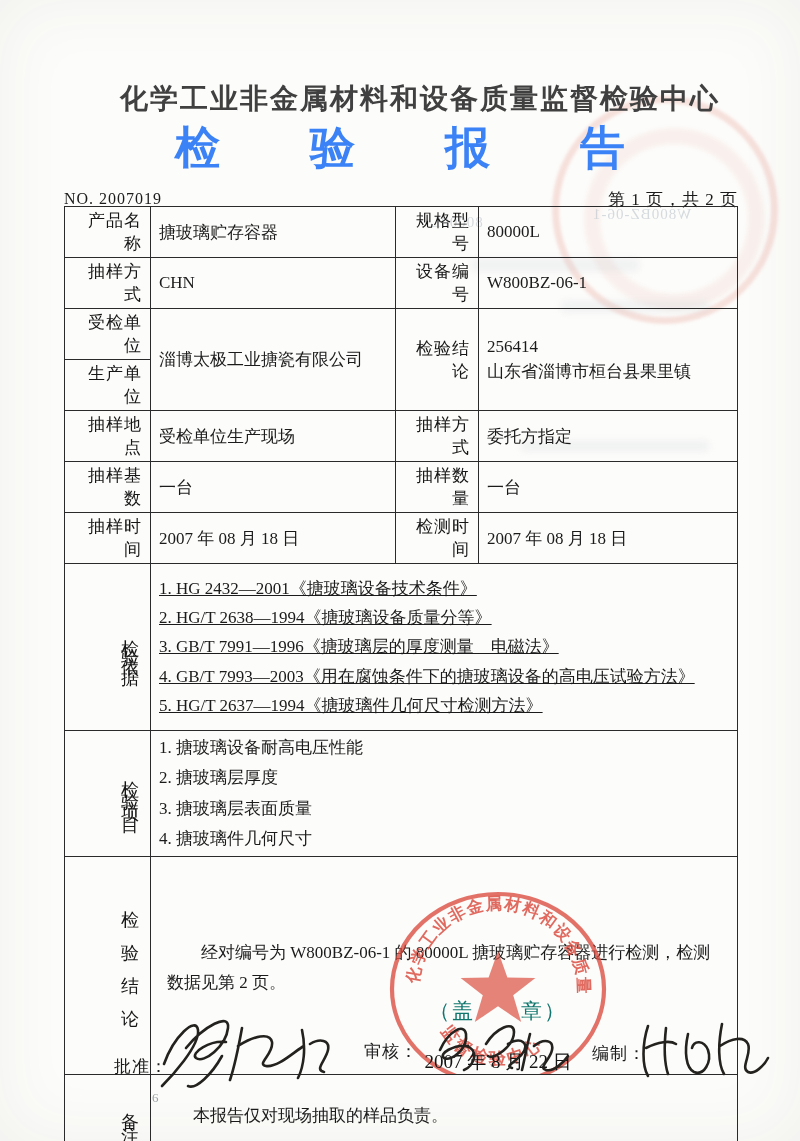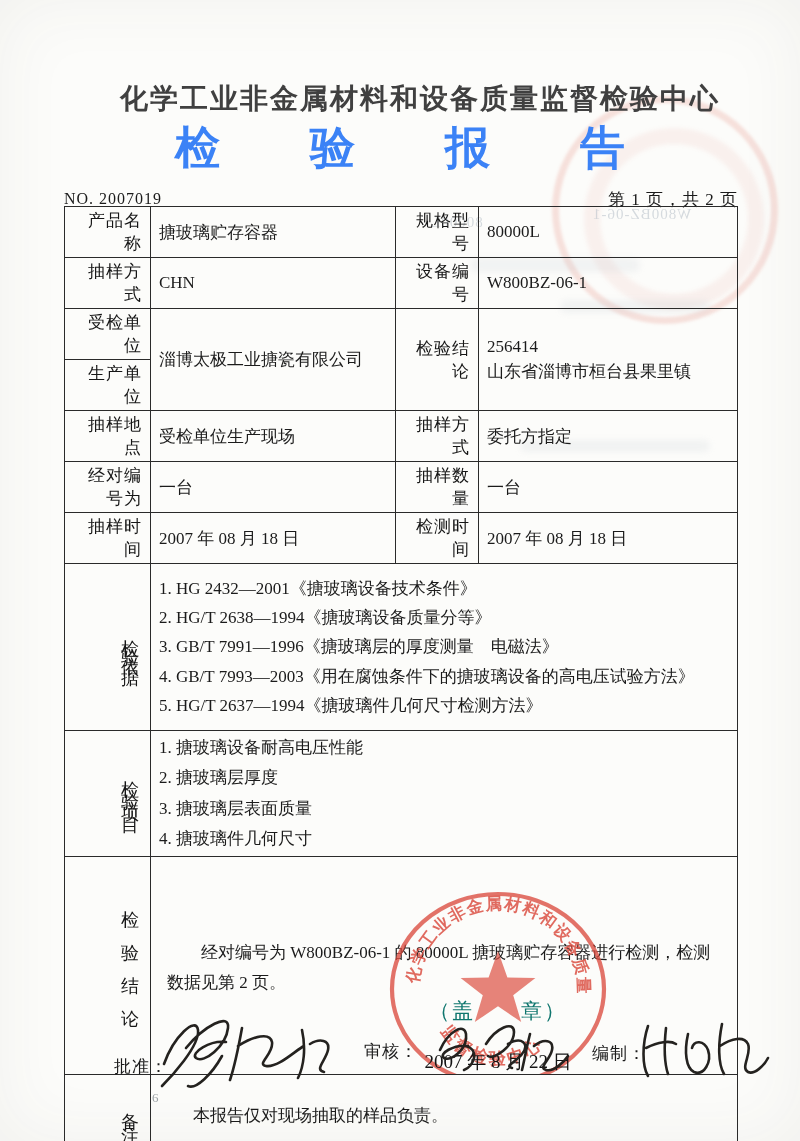--- a/index.html
+++ b/index.html
@@ -54,21 +54,21 @@
   .vlabel {
     display:inline-block; writing-mode:vertical-rl; text-orientation:upright;
     font-family:"Liberation Sans","DejaVu Sans",sans-serif;
     font-size:18px; color:#161616;
   }
   .vl-basis  { letter-spacing:0.55em; }
   .vl-items  { letter-spacing:0.70em; }
   .vl-concl  { letter-spacing:1.85em; }
   .vl-remark { letter-spacing:0.75em; }
   td.sec-content { vertical-align:top; padding:10px 14px 4px 16px; }
-  .numlist div { line-height:1.72; white-space:nowrap; }
+  .numlist div { line-height:1.72; white-space:nowrap;text-decoration:underline; }
   .items-list div { line-height:1.78; }
   td.concl-cell { position:relative; }
   .concl-text { text-indent:2em; line-height:1.75; padding:4px 10px 0 8px; }
   .remark-text { text-indent:2em; line-height:1.6; padding-top:4px; }
   
   .stamp-wrap { position:absolute; left:232px; top:32px; width:230px; height:200px; }
   .stamp-svg { position:absolute; left:0; top:0; opacity:.88; filter:blur(.4px); }
   .cover-label {
     position:absolute; left:0; top:108px; width:100%; text-align:center;
     font-size:21px; letter-spacing:2px; color:#0f766e;
@@ -155,21 +155,21 @@
       <tr class="r30">
         <td class="lbl">生产单位</td>
       </tr>
       <tr class="r31">
         <td class="lbl">抽样地点</td>
         <td class="val">受检单位生产现场</td>
         <td class="lbl">抽样方式</td>
         <td class="val">委托方指定</td>
       </tr>
       <tr class="r31">
-        <td class="lbl">经对编号为</td>
+        <td class="lbl">抽样基数</td>
         <td class="val">一台</td>
         <td class="lbl">抽样数量</td>
         <td class="val">一台</td>
       </tr>
       <tr class="r31">
         <td class="lbl">抽样时间</td>
         <td class="val">2007 年 08 月 18 日</td>
         <td class="lbl">检测时间</td>
         <td class="val">2007 年 08 月 18 日</td>
       </tr>

